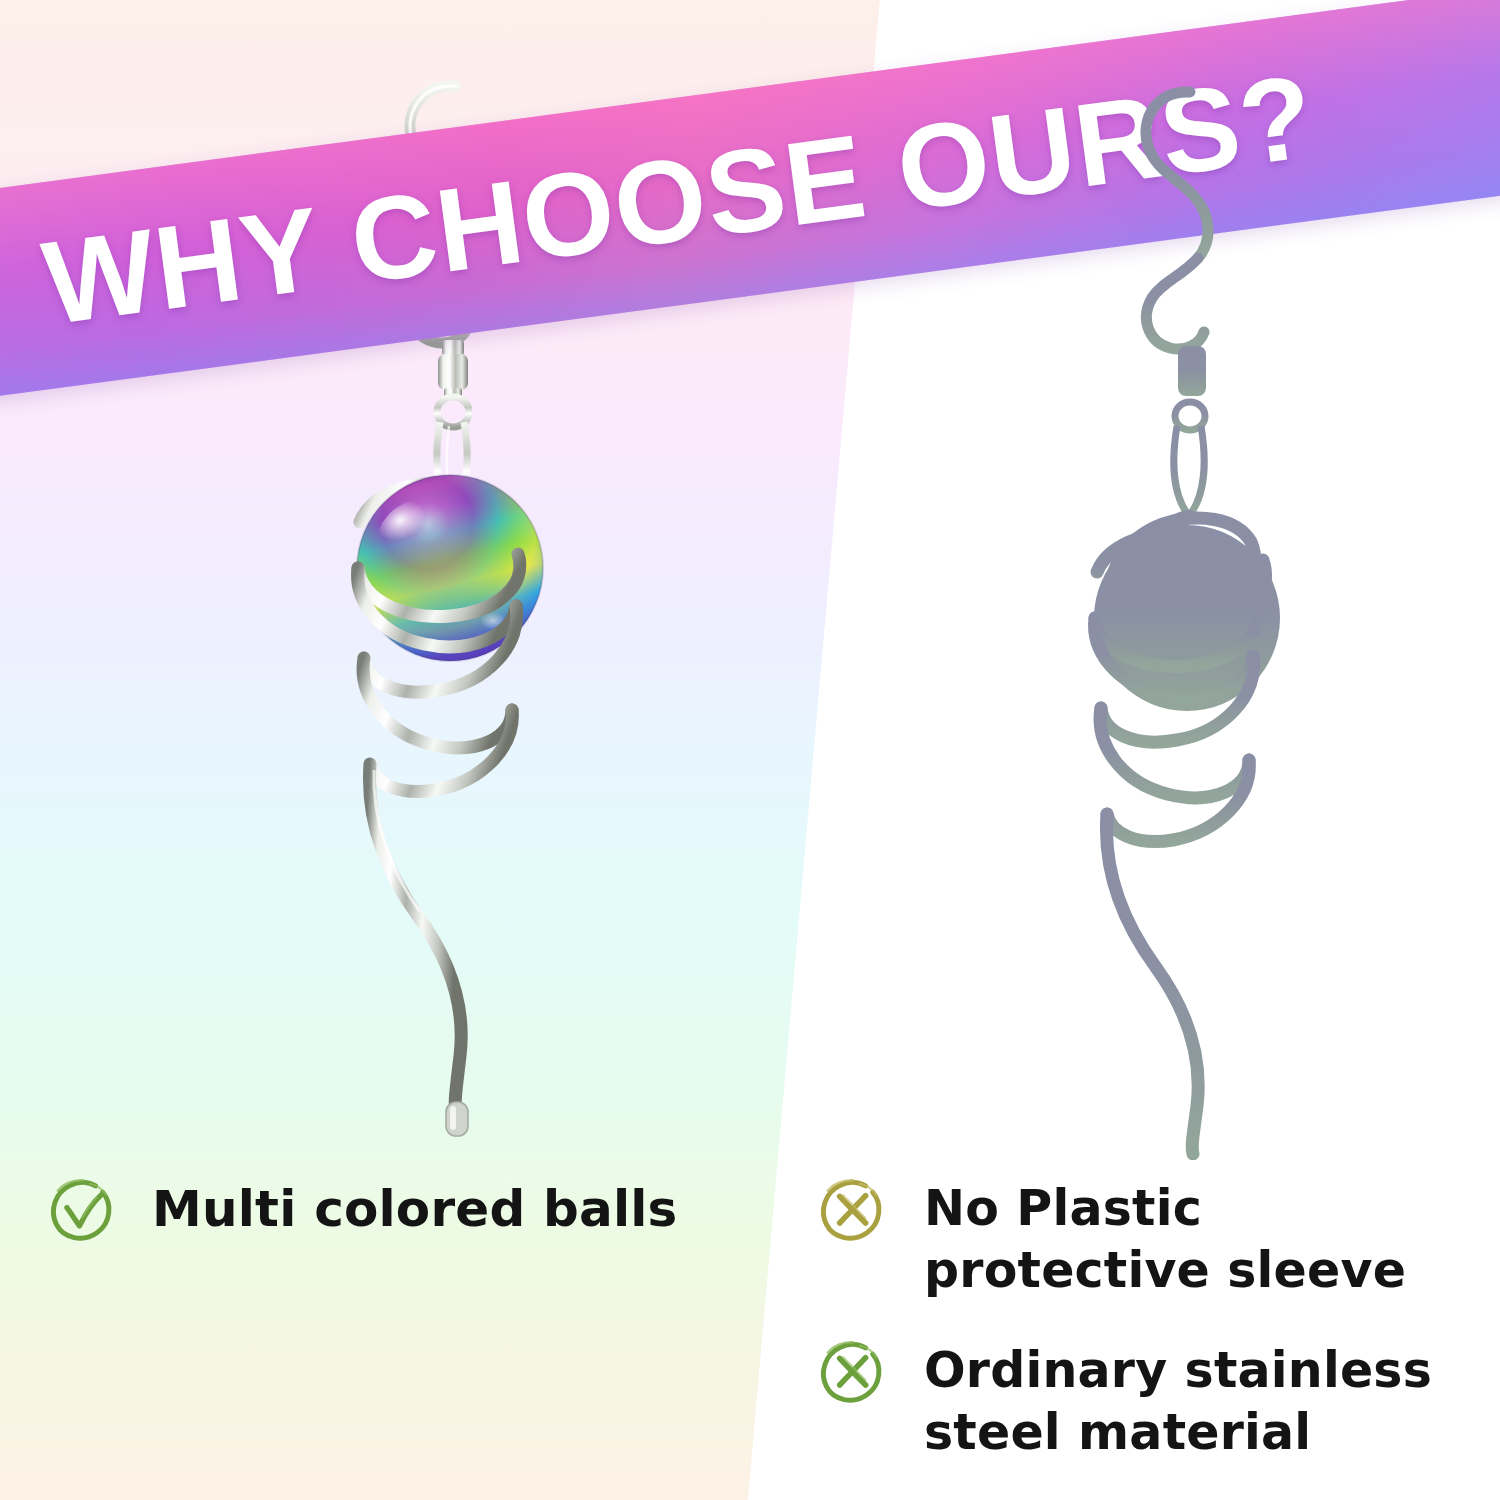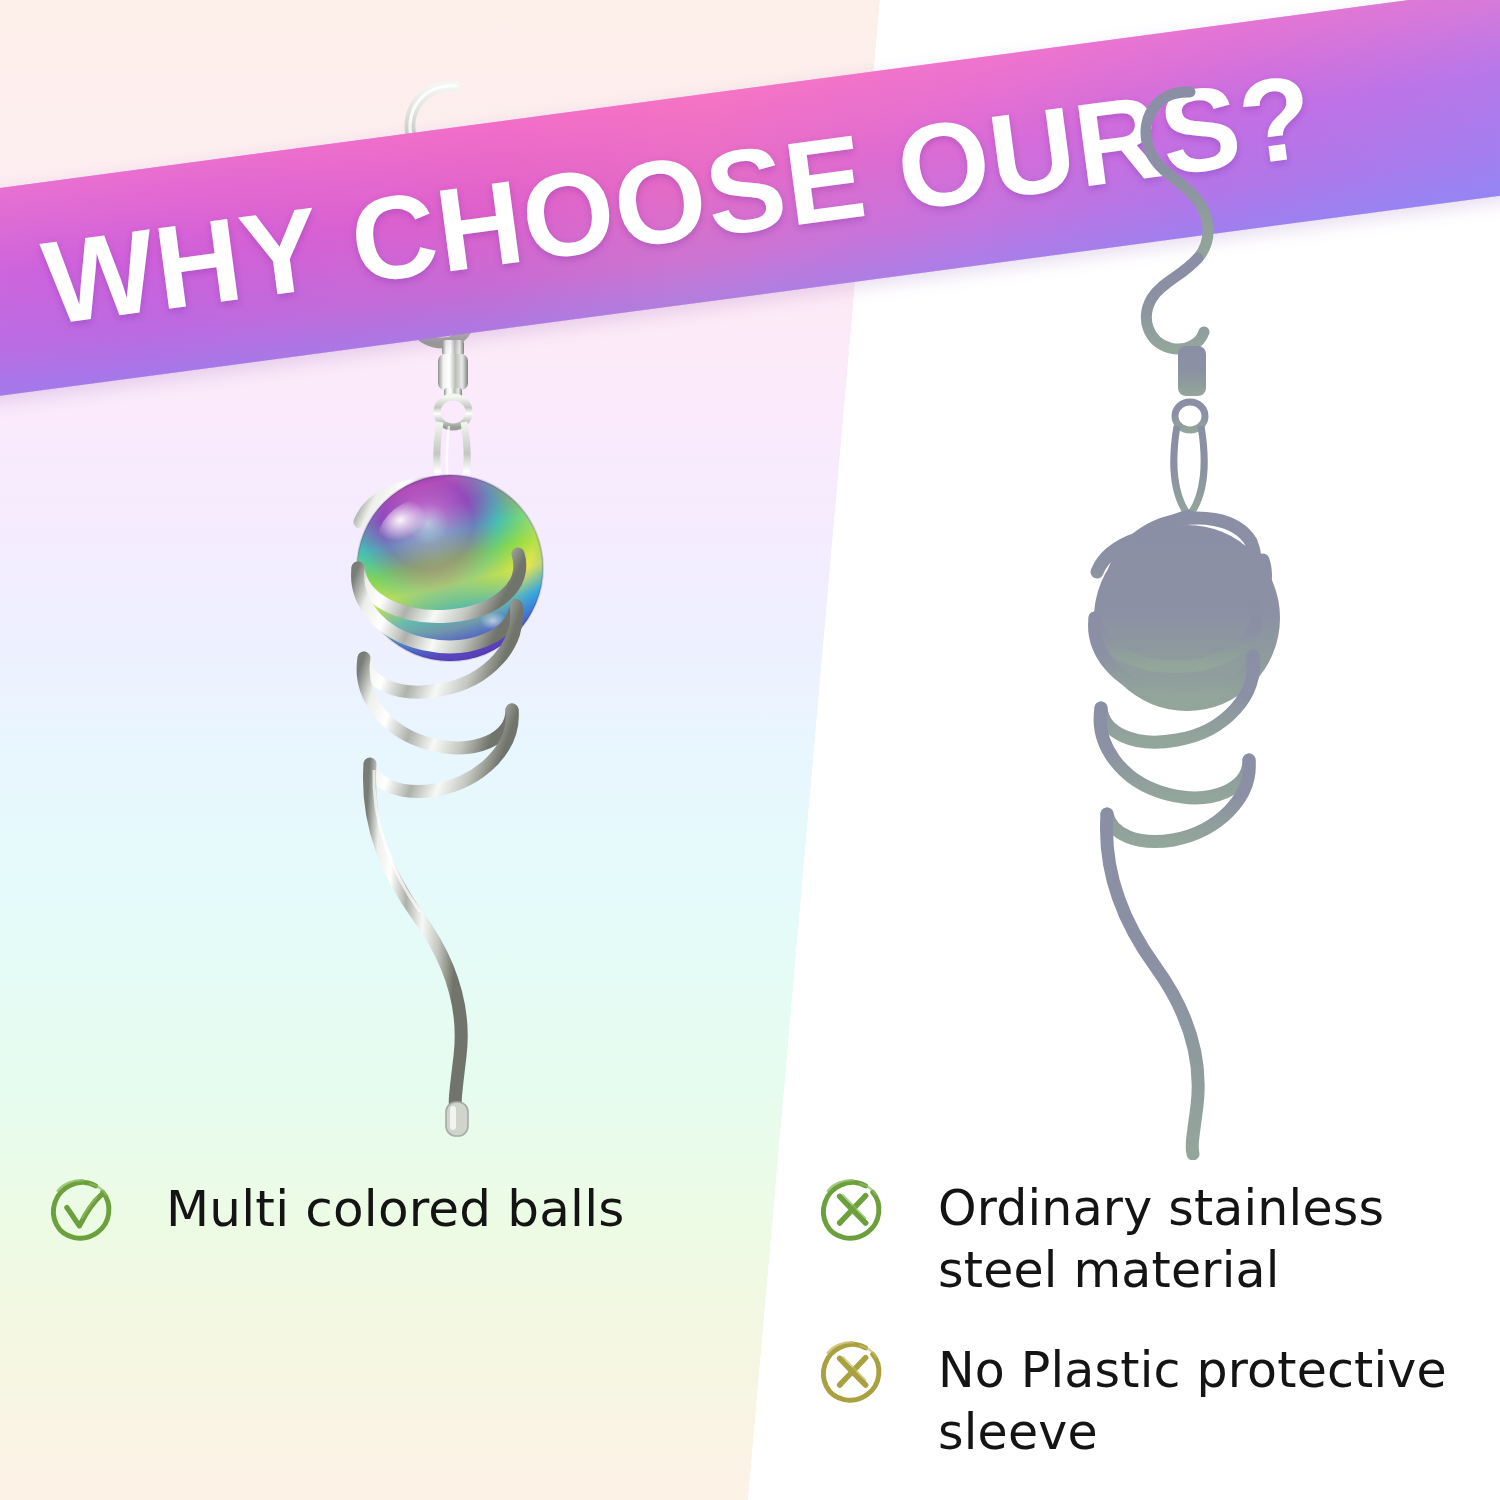--- a/index.html
+++ b/index.html
@@ -76,23 +76,22 @@
   .feat-right .feat-row{margin-bottom:38px;}
 
   .feat-icon{flex:0 0 auto;width:70px;height:70px;margin-right:34px;margin-top:-4px;}
   .feat-right .feat-icon{margin-right:36px;}
 
   .feat-label{
     font-family:"DejaVu Sans", sans-serif;
     font-size:50px;
     line-height:62px;
     color:#141414;
-    font-weight:400;
+    font-weight:700;
     letter-spacing:.2px;
-    margin-left:14px;
   }
   .feat-right .feat-label{font-size:49px;line-height:62px;}
 </style>
 </head>
 <body>
 
 <div id="stage">
 
   <div class="panel-left"></div>
   <div class="panel-right"></div>
@@ -335,40 +334,40 @@
         <path d="M27 48 C33 56, 39 66, 45 74 C53 58, 62 42, 76 30" fill="none" stroke="#6ca03c" stroke-width="7.5" stroke-linecap="round" stroke-linejoin="round"></path>
         <path d="M70 33 C62 41, 55 52, 49 63" fill="none" stroke="#8ebc5e" stroke-width="2.5" stroke-linecap="round" opacity=".75"></path>
       </svg>
       <div class="feat-label">Multi colored balls</div>
     </div>
 
 
   </div>
 
   <div class="features feat-right">
+
+    <div class="feat-row">
+      <svg class="feat-icon" viewBox="0 0 100 100">
+        <path d="M78 26 C92 42, 90 70, 70 84 C50 98, 22 92, 12 72 C2 52, 10 26, 32 16 C44 10, 58 11, 68 17" fill="none" stroke="#a9a03f" stroke-width="7" stroke-linecap="round"></path>
+        <path d="M14 24 C22 14, 36 8, 50 9" fill="none" stroke="#c4bc66" stroke-width="3.5" stroke-linecap="round" opacity=".8"></path>
+        <path d="M60 14 C70 16, 78 22, 83 30" fill="none" stroke="#c4bc66" stroke-width="3" stroke-linecap="round" opacity=".7"></path>
+        <path d="M31 32 C42 44, 56 58, 68 70" fill="none" stroke="#a9a03f" stroke-width="8" stroke-linecap="round"></path>
+        <path d="M68 31 C57 43, 42 58, 31 70" fill="none" stroke="#a9a03f" stroke-width="8" stroke-linecap="round"></path>
+        <path d="M36 30 C46 40, 58 53, 68 63" fill="none" stroke="#c4bc66" stroke-width="2.5" stroke-linecap="round" opacity=".7"></path>
+      </svg>
+      <div class="feat-label">No Plastic protective sleeve</div>
+    </div>
 
     <div class="feat-row">
       <svg class="feat-icon" viewBox="0 0 100 100">
         <path d="M78 26 C92 42, 90 70, 70 84 C50 98, 22 92, 12 72 C2 52, 10 26, 32 16 C44 10, 58 11, 68 17" fill="none" stroke="#6ca03c" stroke-width="7" stroke-linecap="round"></path>
         <path d="M14 24 C22 14, 36 8, 50 9" fill="none" stroke="#8ebc5e" stroke-width="3.5" stroke-linecap="round" opacity=".8"></path>
         <path d="M60 14 C70 16, 78 22, 83 30" fill="none" stroke="#8ebc5e" stroke-width="3" stroke-linecap="round" opacity=".7"></path>
         <path d="M31 32 C42 44, 56 58, 68 70" fill="none" stroke="#6ca03c" stroke-width="8" stroke-linecap="round"></path>
         <path d="M68 31 C57 43, 42 58, 31 70" fill="none" stroke="#6ca03c" stroke-width="8" stroke-linecap="round"></path>
         <path d="M36 30 C46 40, 58 53, 68 63" fill="none" stroke="#8ebc5e" stroke-width="2.5" stroke-linecap="round" opacity=".7"></path>
       </svg>
       <div class="feat-label">Ordinary stainless steel material</div>
     </div>
 
-    <div class="feat-row">
-      <svg class="feat-icon" viewBox="0 0 100 100">
-        <path d="M78 26 C92 42, 90 70, 70 84 C50 98, 22 92, 12 72 C2 52, 10 26, 32 16 C44 10, 58 11, 68 17" fill="none" stroke="#a9a03f" stroke-width="7" stroke-linecap="round"></path>
-        <path d="M14 24 C22 14, 36 8, 50 9" fill="none" stroke="#c4bc66" stroke-width="3.5" stroke-linecap="round" opacity=".8"></path>
-        <path d="M60 14 C70 16, 78 22, 83 30" fill="none" stroke="#c4bc66" stroke-width="3" stroke-linecap="round" opacity=".7"></path>
-        <path d="M31 32 C42 44, 56 58, 68 70" fill="none" stroke="#a9a03f" stroke-width="8" stroke-linecap="round"></path>
-        <path d="M68 31 C57 43, 42 58, 31 70" fill="none" stroke="#a9a03f" stroke-width="8" stroke-linecap="round"></path>
-        <path d="M36 30 C46 40, 58 53, 68 63" fill="none" stroke="#c4bc66" stroke-width="2.5" stroke-linecap="round" opacity=".7"></path>
-      </svg>
-      <div class="feat-label">No Plastic protective sleeve</div>
-    </div>
-
   </div>
 
 </div>
 
 </body></html>

